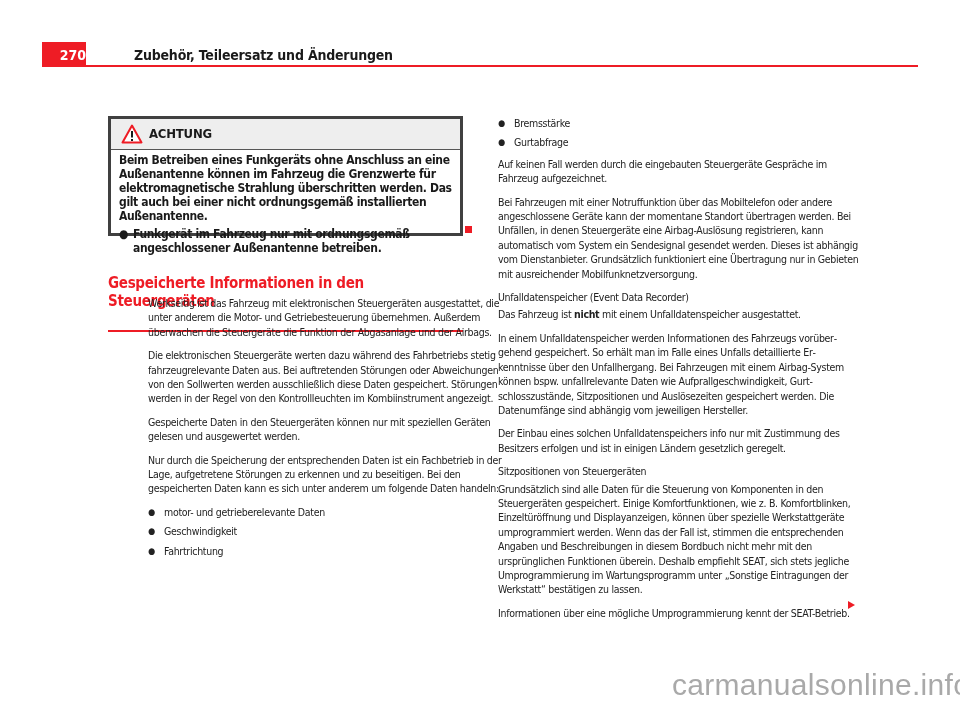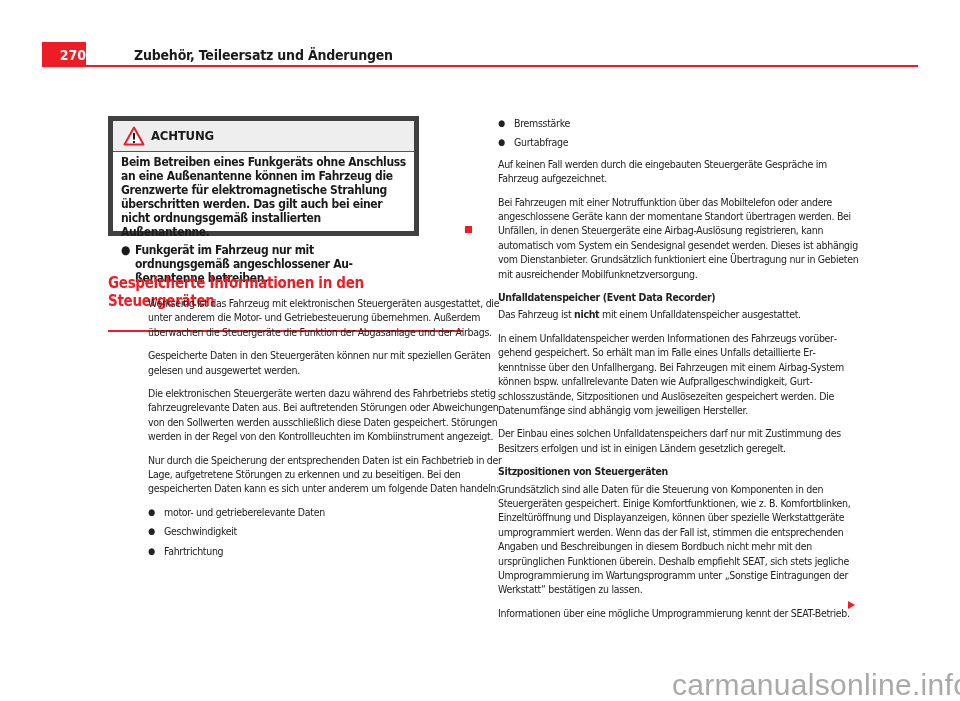--- a/index.html
+++ b/index.html
@@ -6,38 +6,38 @@
     body { width: 960px; height: 701px; position: relative; overflow: hidden;
       font-family: "DejaVu Sans Condensed", "Liberation Sans Narrow", "Liberation Sans", sans-serif; color: #1a1a1a; }
 
     
     .page-num { position: absolute; left: 42px; top: 42px; width: 44px; height: 24px; background: #ee1c25;
       color: #fff; font-weight: bold; font-size: 14px; line-height: 26px; text-align: right; box-sizing: border-box; }
     .page-head-line { position: absolute; left: 42px; top: 65px; width: 876px; height: 2px; background: #ee1c25; }
     .page-title { position: absolute; left: 98px; top: 47px; font-size: 14px; font-weight: bold; color: #1a1a1a; letter-spacing: -0.2px; margin-left: 36px; }
 
     
-    .warn-box { position: absolute; left: 108px; top: 116px; width: 311px; height: 120px; border: 5px solid #404040; box-sizing: border-box; }
+    .warn-box { position: absolute; left: 108px; top: 116px; width: 355px; height: 120px; border: 3px solid #404040; box-sizing: border-box; }
     .warn-head { height: 30px; background: #eeeeee; border-bottom: 1px solid #555; position: relative; }
     .warn-icon { position: absolute; left: 10px; top: 5px; width: 22px; height: 20px; }
     .warn-title { position: absolute; left: 38px; top: 7px; font-size: 13px; font-weight: bold; letter-spacing: -0.2px; }
     .warn-body { padding: 3px 6px 0 8px; font-size: 12px; font-weight: bold; line-height: 14px; letter-spacing: -0.35px; }
     .warn-body p { margin: 0 0 4px 0; }
     .warn-bullet { display: flex; }
     .warn-bullet .dot { width: 14px; flex: none; }
     .end-marker { position: absolute; left: 465px; top: 226px; width: 7px; height: 7px; background: #ee1c25; }
 
     
     .sec-head { position: absolute; left: 108px; top: 274px; width: 355px; font-size: 15px; color: #ee1c25; font-weight: bold;
       letter-spacing: -0.3px; border-bottom: 2px solid #ee1c25; padding-bottom: 20px; }
 
     .col { position: absolute; font-size: 10.5px; line-height: 14.4px; letter-spacing: -0.3px; color: #222; }
     .col p { margin: 0 0 9px 0; }
     .col .b { font-weight: bold; }
-    .col p.h { font-weight: bold; margin-bottom: 3px; }
+    .col p.h { font-weight: normal; margin-bottom: 3px; }
     .col ul { list-style: none; margin: 0; padding: 0; }
     .col li { display: flex; margin-bottom: 5px; }
     .col li .dot { width: 16px; flex: none; font-size: 9px; }
 
     .left-col { left: 108px; top: 296px; width: 360px; margin-left: 40px; }
     .right-col { left: 498px; top: 116px; width: 362px; }
 
     .cont-arrow { position: absolute; left: 848px; top: 601px; width: 0; height: 0;
       border-top: 4px solid transparent; border-bottom: 4px solid transparent; border-left: 7px solid #ee1c25; }
 
@@ -67,22 +67,22 @@
       <span>Funkgerät im Fahrzeug nur mit ordnungsgemäß angeschlossener Au­ßenantenne betreiben.</span>
     </div>
   </div>
 </div>
 <div class="end-marker"></div>
 
 <div class="sec-head">Gespeicherte Informationen in den Steuergeräten</div>
 
 <div class="col left-col">
   <p>Werkseitig ist das Fahrzeug mit elektronischen Steuergeräten ausgestattet, die unter anderem die Motor- und Getriebesteuerung übernehmen. Außer­dem überwachen die Steuergeräte die Funktion der Abgasanlage und der Airbags.</p>
+  <p>Die elektronischen Steuergeräte werten dazu während des Fahrbetriebs ste­tig fahrzeugrelevante Daten aus. Bei auftretenden Störungen oder Abwei­chungen von den Sollwerten werden ausschließlich diese Daten gespei­chert. Störungen werden in der Regel von den Kontrollleuchten im Kombiin­strument angezeigt.</p>
   <p>Gespeicherte Daten in den Steuergeräten können nur mit speziellen Gerä­ten gelesen und ausgewertet werden.</p>
-  <p>Die elektronischen Steuergeräte werten dazu während des Fahrbetriebs ste­tig fahrzeugrelevante Daten aus. Bei auftretenden Störungen oder Abwei­chungen von den Sollwerten werden ausschließlich diese Daten gespei­chert. Störungen werden in der Regel von den Kontrollleuchten im Kombiin­strument angezeigt.</p>
   <p>Nur durch die Speicherung der entsprechenden Daten ist ein Fachbetrieb in der Lage, aufgetretene Störungen zu erkennen und zu beseitigen. Bei den gespeicherten Daten kann es sich unter anderem um folgende Daten han­deln:</p>
   <ul>
     <li>
         <span class="dot">●</span>
         <span>motor- und getrieberelevante Daten</span>
       </li>
     <li>
         <span class="dot">●</span>
         <span>Geschwindigkeit</span>
       </li>
@@ -102,20 +102,20 @@
     <li>
         <span class="dot">●</span>
         <span>Gurtabfrage</span>
       </li>
   </ul>
   <p>Auf keinen Fall werden durch die eingebauten Steuergeräte Gespräche im Fahrzeug aufgezeichnet.</p>
   <p>Bei Fahrzeugen mit einer Notruffunktion über das Mobiltelefon oder andere angeschlossene Geräte kann der momentane Standort übertragen werden. Bei Unfällen, in denen Steuergeräte eine Airbag-Auslösung registrieren, kann automatisch vom System ein Sendesignal gesendet werden. Dieses ist abhängig vom Dienstanbieter. Grundsätzlich funktioniert eine Übertragung nur in Gebieten mit ausreichender Mobilfunknetzversorgung.</p>
   <p class="h">Unfalldatenspeicher (Event Data Recorder)</p>
   <p><span>Das Fahrzeug ist </span><span class="b">nicht</span><span> mit einem Unfalldatenspeicher ausgestattet.</span></p>
   <p>In einem Unfalldatenspeicher werden Informationen des Fahrzeugs vorüber­gehend gespeichert. So erhält man im Falle eines Unfalls detaillierte Er­kenntnisse über den Unfallhergang. Bei Fahrzeugen mit einem Airbag-Sys­tem können bspw. unfallrelevante Daten wie Aufprallgeschwindigkeit, Gurt­schlosszustände, Sitzpositionen und Auslösezeiten gespeichert werden. Die Datenumfänge sind abhängig vom jeweiligen Hersteller.</p>
-  <p>Der Einbau eines solchen Unfalldatenspeichers darf nur mit Zustimmung des Besitzers erfolgen und ist in einigen Ländern gesetzlich geregelt.</p>
+  <p>Der Einbau eines solchen Unfalldatenspeichers info nur mit Zustimmung des Besitzers erfolgen und ist in einigen Ländern gesetzlich geregelt.</p>
   <p class="h">Sitzpositionen von Steuergeräten</p>
   <p>Grundsätzlich sind alle Daten für die Steuerung von Komponenten in den Steuergeräten gespeichert. Einige Komfortfunktionen, wie z. B. Komfortblin­ken, Einzeltüröffnung und Displayanzeigen, können über spezielle Werk­stattgeräte umprogrammiert werden. Wenn das der Fall ist, stimmen die entsprechenden Angaben und Beschreibungen in diesem Bordbuch nicht mehr mit den ursprünglichen Funktionen überein. Deshalb empfiehlt SEAT, sich stets jegliche Umprogrammierung im Wartungsprogramm unter „Sons­tige Eintragungen der Werkstatt“ bestätigen zu lassen.</p>
   <p>Informationen über eine mögliche Umprogrammierung kennt der SEAT-Be­trieb.</p>
 </div>
 <div class="cont-arrow"></div>
 
 <div class="watermark">carmanualsonline.info</div>
 
 </body></html>

